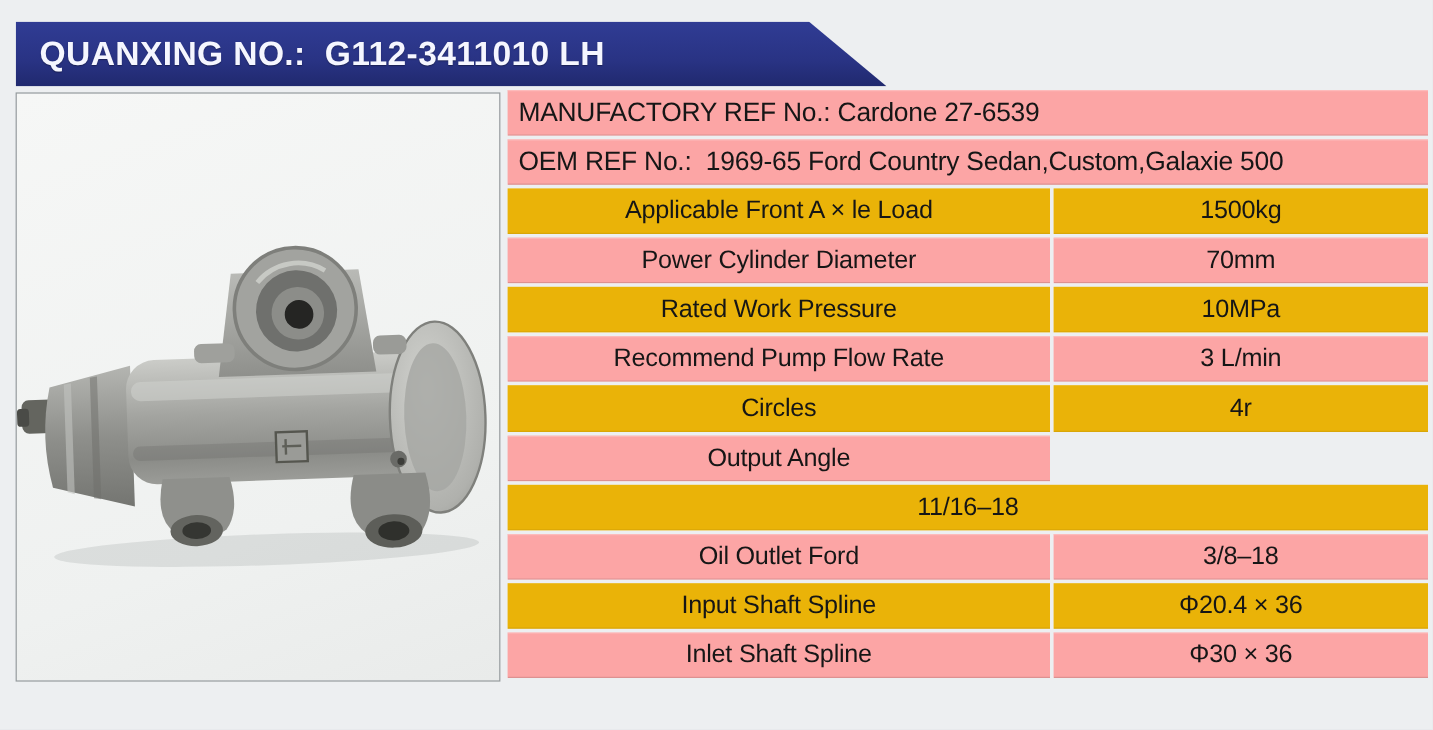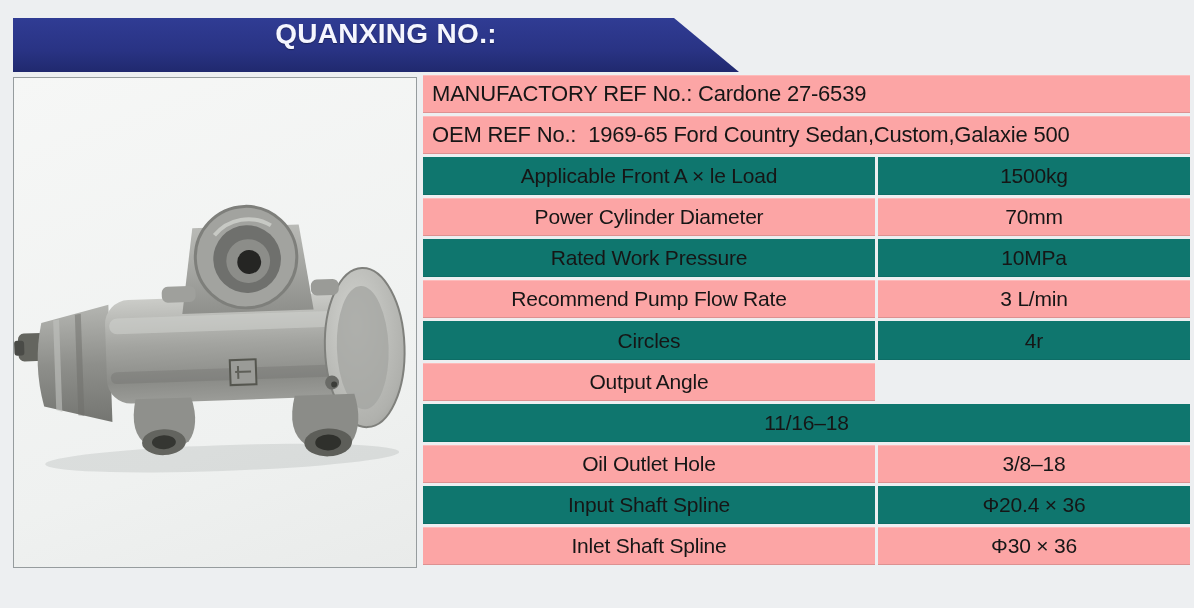--- a/index.html
+++ b/index.html
@@ -10,21 +10,21 @@
     font-family:"Liberation Sans", sans-serif;
     overflow:hidden;
     color:#161616;
   }
   
   .banner{
     position:absolute;left:13px;top:18px;width:726px;height:54px;
     background:linear-gradient(180deg,#303c94 0%,#293384 60%,#20296e 100%);
     clip-path:polygon(0 0, 661px 0, 726px 54px, 0 54px);
     display:flex;align-items:center;
-    padding-left:20px;box-sizing:border-box;flex-direction:column;
+    padding-left:20px;box-sizing:border-box;
   }
   .banner .label,.banner .value{
     color:#f5f6ff;font-weight:bold;font-size:28px;
     letter-spacing:.3px;white-space:nowrap;
     text-shadow:0 1px 1px rgba(0,0,0,.35);
   }
   .banner .value{margin-left:16px;}
   
   .photo-box{
     position:absolute;left:13px;top:77px;width:404px;height:491px;
@@ -41,29 +41,30 @@
   .row{flex:1;display:flex;gap:3px;min-height:0;}
   .cell{
     display:flex;align-items:center;justify-content:center;
     font-size:21px;letter-spacing:-.2px;
     overflow:hidden;white-space:nowrap;
   }
   .cell.full{flex:1;justify-content:flex-start;padding-left:9px;font-size:22px;}
   .cell.label{width:452px;flex:none;}
   .cell.value{flex:1;}
   .row.gray .cell{background:#fca5a5;box-shadow:inset 0 1px 0 rgba(255,255,255,.25), inset 0 -1px 0 rgba(0,0,0,.12);}
-  .row.white .cell{background:#0f766e;box-shadow:inset 0 -1px 0 rgba(0,0,0,.07);}
+  .row.white .cell{background:#eab308;box-shadow:inset 0 -1px 0 rgba(0,0,0,.07);}
 </style>
 </head>
 <body>
 
 <div class="stage">
 
   <div class="banner">
     <span class="label">QUANXING NO.:</span>
+    <span class="value">G112-3411010 LH</span>
   </div>
 
   <div class="photo-box">
     <svg viewBox="0 0 404 491" aria-hidden="true">
       <defs>
         <linearGradient id="gBody" x1="0" y1="0" x2="0" y2="1">
           <stop offset="0" stop-color="#cbccc8"></stop>
           <stop offset="0.45" stop-color="#a3a4a0"></stop>
           <stop offset="0.8" stop-color="#8b8c88"></stop>
           <stop offset="1" stop-color="#9b9c98"></stop>
@@ -166,21 +167,21 @@
 
     <div class="row gray">
       <div class="cell label">Output Angle</div>
     </div>
 
     <div class="row white">
       <div class="cell value">11/16–18</div>
     </div>
 
     <div class="row gray">
-      <div class="cell label">Oil Outlet Hole</div>
+      <div class="cell label">Oil Outlet Ford</div>
       <div class="cell value">3/8–18</div>
     </div>
 
     <div class="row white">
       <div class="cell label">Input Shaft Spline</div>
       <div class="cell value">Φ20.4 × 36</div>
     </div>
 
     <div class="row gray">
       <div class="cell label">Inlet Shaft Spline</div>

